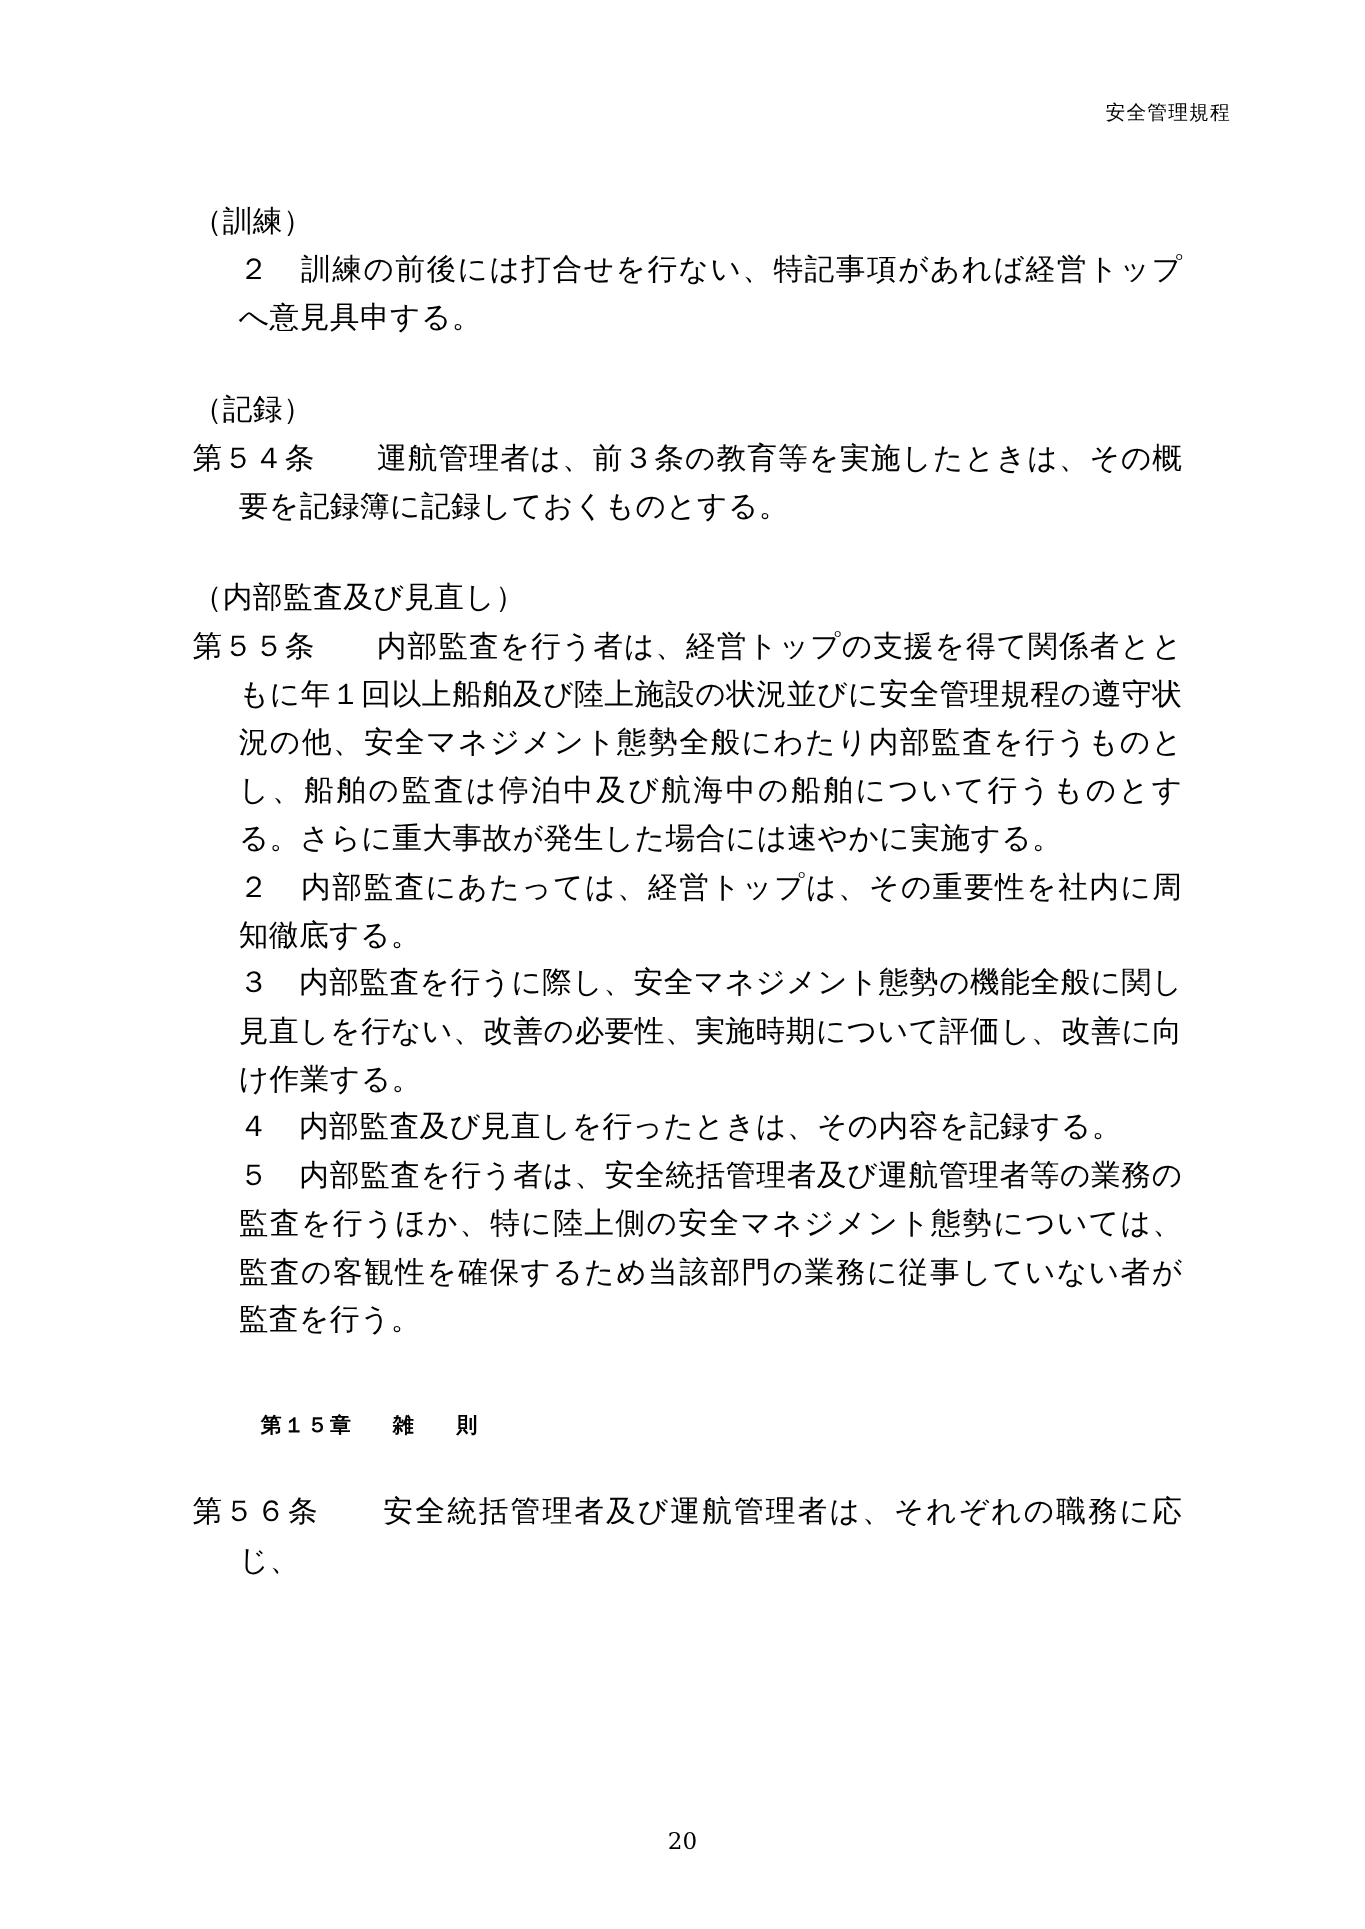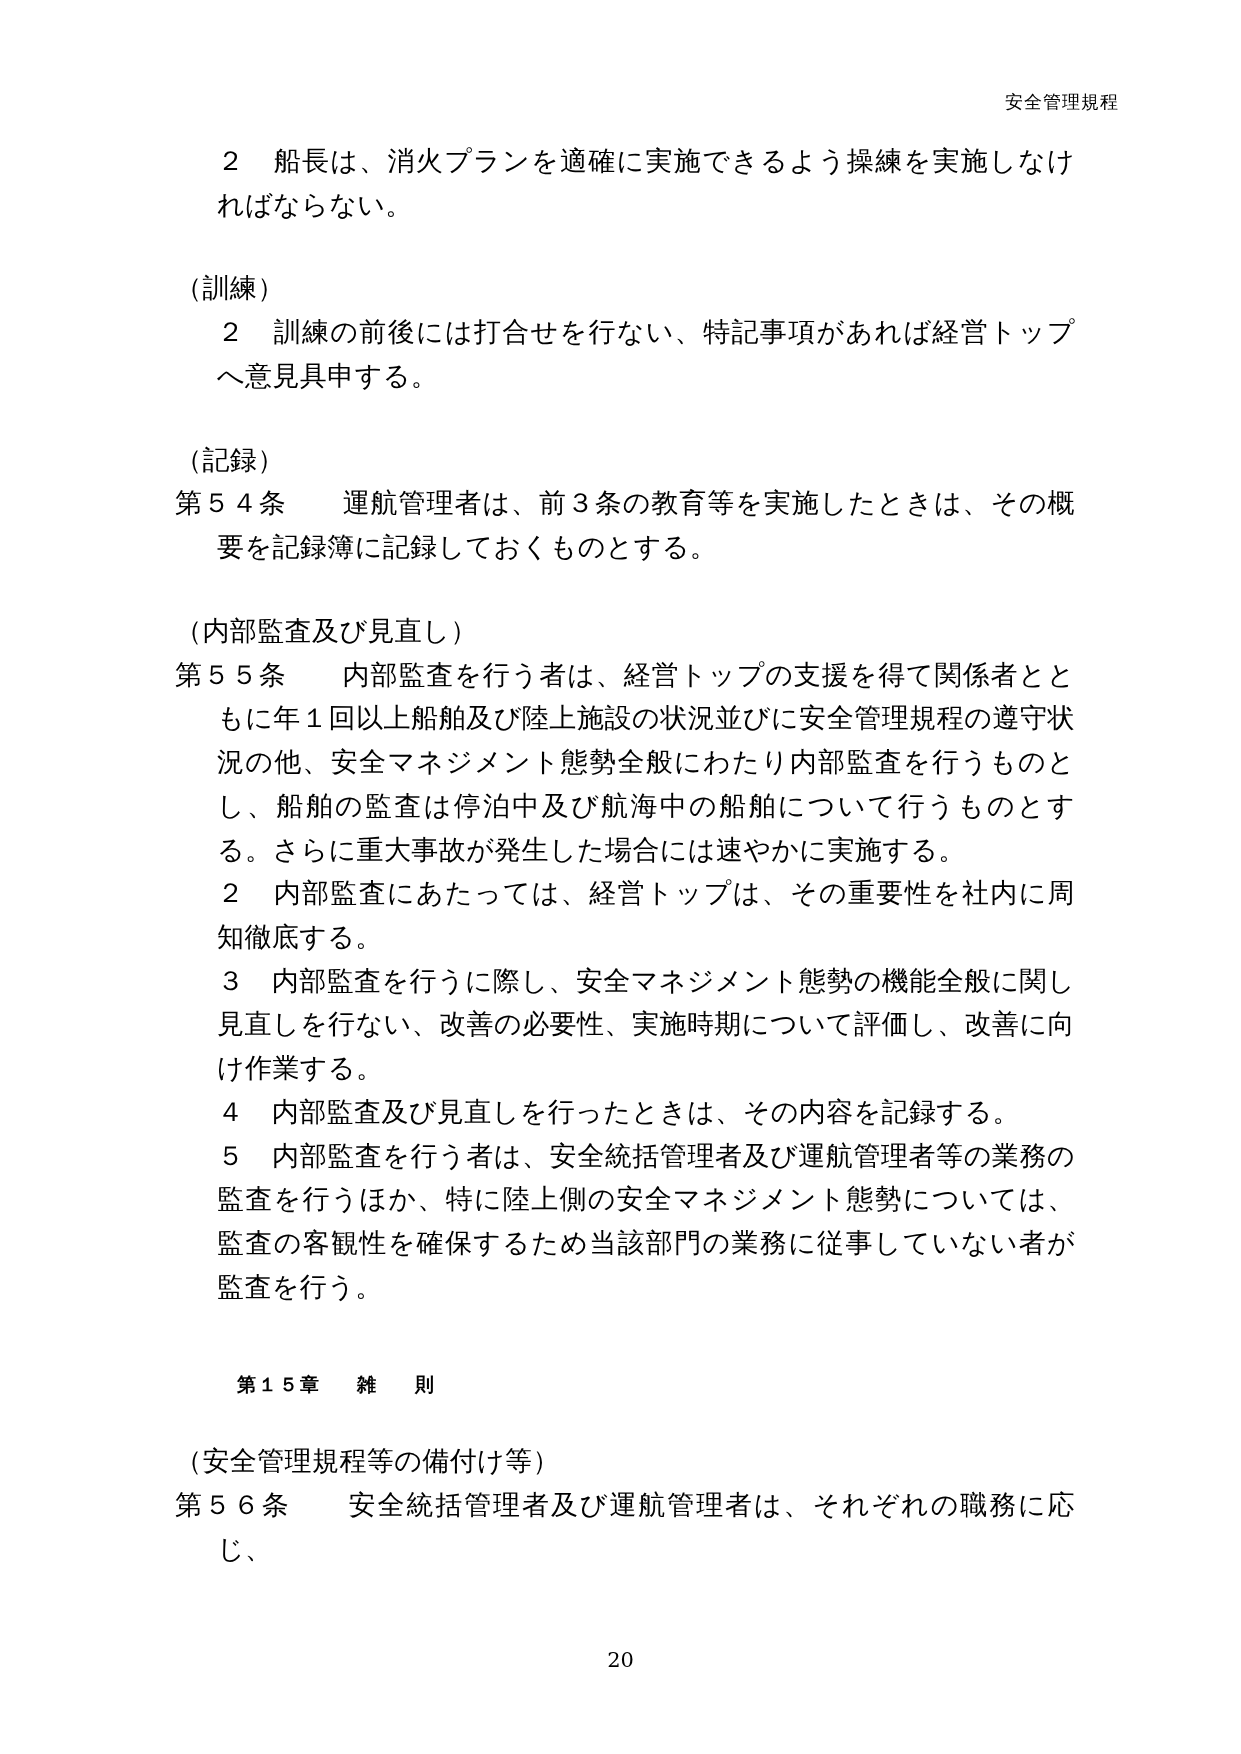--- a/index.html
+++ b/index.html
@@ -68,38 +68,37 @@
     font-weight: bold;
     letter-spacing: 2px;
     padding-left: 62px;
   }
   .chapter .ch-title {
     padding-left: 36px;
     letter-spacing: 10px;
   }
   .footer-page {
     position: absolute;
-    bottom: 94px;
+    bottom: 80px;
     left: 0;
     width: 1241px;
     text-align: center;
     font-size: 21px;
     font-family: "DejaVu Serif", "Liberation Serif", serif;
   }
 </style>
 </head>
 <body>
 
 <div class="page">
 
   <div class="header-right">安全管理規程</div>
 
   <div class="content">
 
-    <p class="blk item">２　船長は、消火プランを適確に実施できるよう操練を実施しなければならない。</p>
 
     <div class="gap-md"></div>
 
     <p class="blk lvl-0">（訓練）</p>
     <p class="blk item">２　訓練の前後には打合せを行ない、特記事項があれば経営トップへ意見具申する。</p>
 
     <div class="gap-md"></div>
 
     <p class="blk lvl-0">（記録）</p>
     <p class="blk article">第５４条　　運航管理者は、前３条の教育等を実施したときは、その概要を記録簿に記録しておくものとする。</p>
@@ -114,20 +113,19 @@
     <p class="blk item">５　内部監査を行う者は、安全統括管理者及び運航管理者等の業務の監査を行うほか、特に陸上側の安全マネジメント態勢については、監査の客観性を確保するため当該部門の業務に従事していない者が監査を行う。</p>
 
     <div class="gap-lg"></div>
 
     <p class="blk chapter">
       <span>第１５章</span><span class="ch-title">雑　則</span>
     </p>
 
     <div class="gap-md"></div>
 
-    <p class="blk lvl-0">（安全管理規程等の備付け等）</p>
     <p class="blk article">第５６条　　安全統括管理者及び運航管理者は、それぞれの職務に応じ、</p>
 
   </div>
 
   <div class="footer-page">20</div>
 
 </div>
 
 </body></html>

